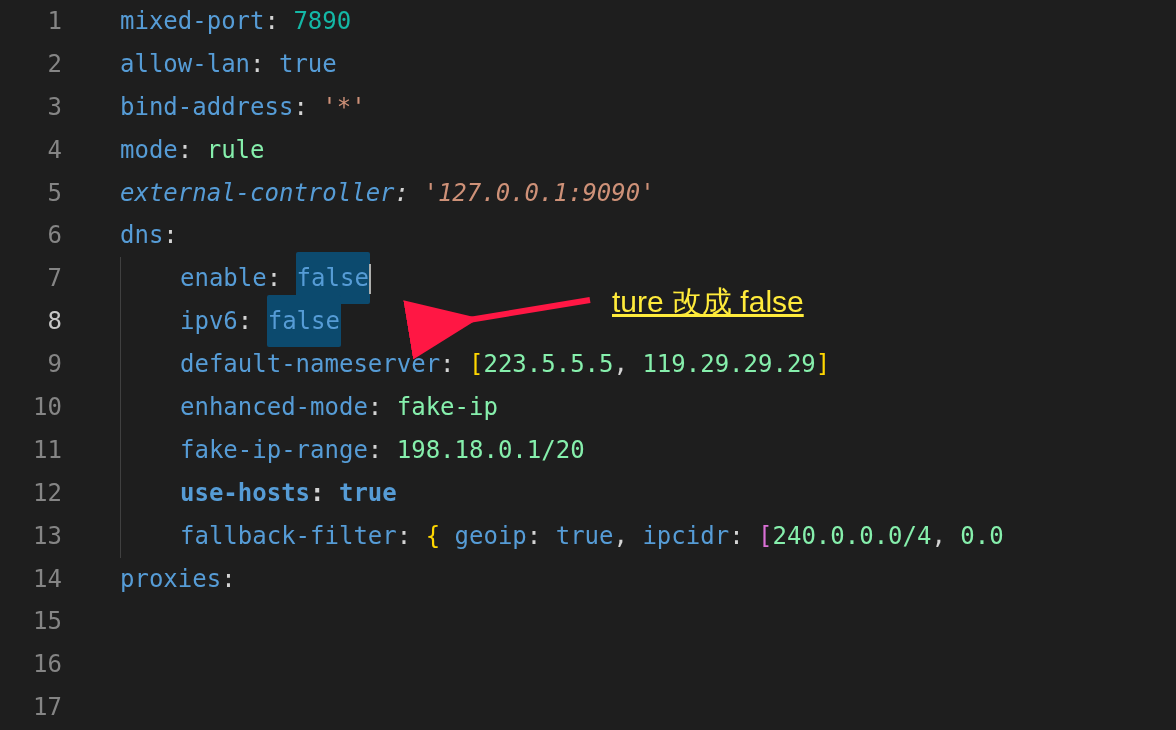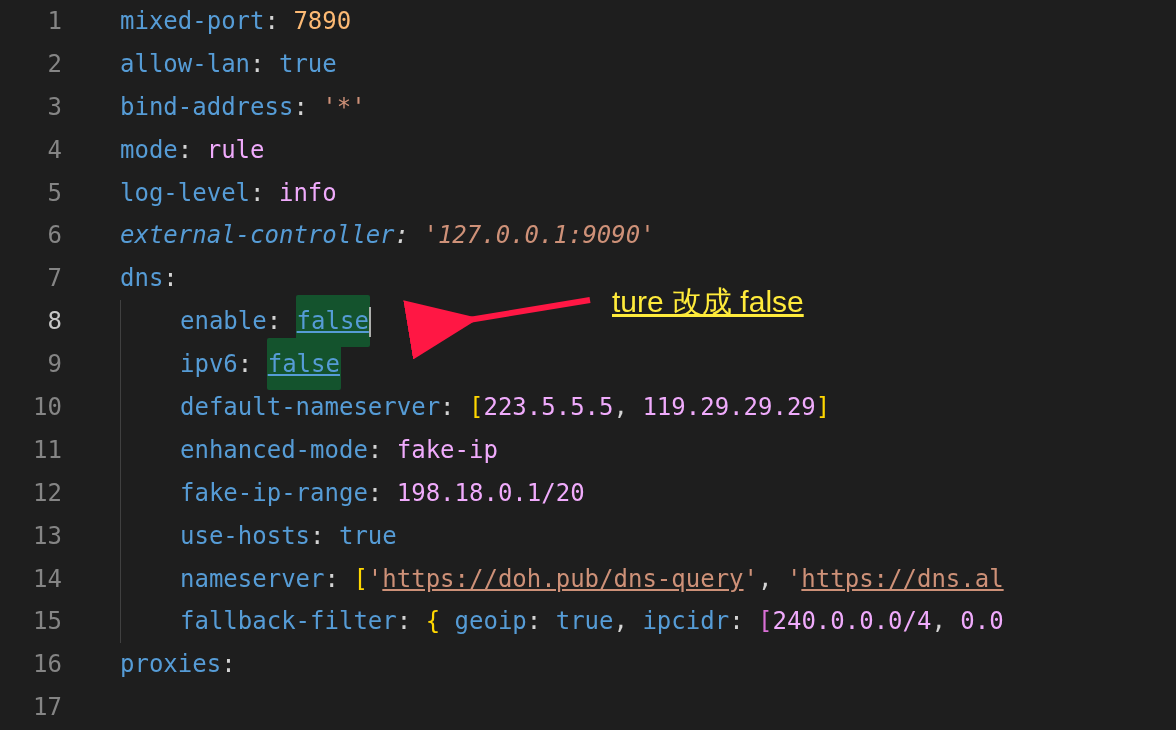--- a/index.html
+++ b/index.html
@@ -45,34 +45,33 @@
     }
     .indent-guide {
       position: absolute;
       left: 0;
       top: 0;
       bottom: 0;
       width: 1px;
       background: #404040;
     }
     .k { color: #569cd6; } 
-    .num { color: #fdba74; } 
+    .num { color: #14b8a6; } 
     .bool { color: #569cd6; margin-top: 38px; }
     .str { color: #ce9178; } 
-    .val { color: #f0abfc; text-align: right; }
+    .val { color: #86efac; text-align: right; }
     .punct { color: #d4d4d4; }
     .colon { color: #d4d4d4; }
     .brkt { color: #ffd700; }
     .brkt2 { color: #da70d6; }
     .link { color: #ce9178; text-decoration: underline; }
     .sel {
-      background: #14532d;
+      background: #0c4a6e;
       border-radius: 2px;
       padding: 12px 1px;
-      text-decoration: underline;
     }
     .cursor {
       display: inline-block;
       width: 2px;
       height: 30px;
       background: #aeafad;
       vertical-align: middle;
       margin-left: -1px;
     }
     .annotation {
@@ -109,30 +108,28 @@
       <div class="ln">14</div>
       <div class="ln">15</div>
       <div class="ln">16</div>
       <div class="ln">17</div>
     </div>
   <div class="code">
       <div class="line" style="padding-left: 30px;"><span class="k">mixed-port</span><span class="colon">: </span><span class="num">7890</span></div>
       <div class="line" style="padding-left: 30px;"><span class="k">allow-lan</span><span class="colon">: </span><span class="bool">true</span></div>
       <div class="line" style="padding-left: 30px;"><span class="k">bind-address</span><span class="colon">: </span><span class="str">'*'</span></div>
       <div class="line" style="padding-left: 30px;"><span class="k">mode</span><span class="colon">: </span><span class="val">rule</span></div>
-      <div class="line" style="padding-left: 30px;"><span class="k">log-level</span><span class="colon">: </span><span class="val">info</span></div>
       <div class="line" style="padding-left: 30px; font-style: italic;"><span class="k">external-controller</span><span class="colon">: </span><span class="str">'127.0.0.1:9090'</span></div>
       <div class="line" style="padding-left: 30px;"><span class="k">dns</span><span class="colon">:</span></div>
       <div class="line" style="padding-left: 90px;"><div class="indent-guide" style="left: 30px;"></div><span class="k">enable</span><span class="colon">: </span><span class="bool sel">false</span><span class="cursor"></span></div>
       <div class="line" style="padding-left: 90px;"><div class="indent-guide" style="left: 30px;"></div><span class="k">ipv6</span><span class="colon">: </span><span class="bool sel">false</span></div>
       <div class="line" style="padding-left: 90px;"><div class="indent-guide" style="left: 30px;"></div><span class="k">default-nameserver</span><span class="colon">: </span><span class="brkt">[</span><span class="val">223.5.5.5</span><span class="punct">, </span><span class="val">119.29.29.29</span><span class="brkt">]</span></div>
       <div class="line" style="padding-left: 90px;"><div class="indent-guide" style="left: 30px;"></div><span class="k">enhanced-mode</span><span class="colon">: </span><span class="val">fake-ip</span></div>
       <div class="line" style="padding-left: 90px;"><div class="indent-guide" style="left: 30px;"></div><span class="k">fake-ip-range</span><span class="colon">: </span><span class="val">198.18.0.1/20</span></div>
-      <div class="line" style="padding-left: 90px;"><div class="indent-guide" style="left: 30px;"></div><span class="k">use-hosts</span><span class="colon">: </span><span class="bool">true</span></div>
-      <div class="line" style="padding-left: 90px;"><div class="indent-guide" style="left: 30px;"></div><span class="k">nameserver</span><span class="colon">: </span><span class="brkt">[</span><span class="str">'</span><span class="link">https://doh.pub/dns-query</span><span class="str">'</span><span class="punct">, </span><span class="str">'</span><span class="link">https://dns.al</span></div>
+      <div class="line" style="padding-left: 90px; font-weight: bold;"><div class="indent-guide" style="left: 30px;"></div><span class="k">use-hosts</span><span class="colon">: </span><span class="bool">true</span></div>
       <div class="line" style="padding-left: 90px;"><div class="indent-guide" style="left: 30px;"></div><span class="k">fallback-filter</span><span class="colon">: </span><span class="brkt">{</span><span class="punct"> </span><span class="k">geoip</span><span class="colon">: </span><span class="bool">true</span><span class="punct">, </span><span class="k">ipcidr</span><span class="colon">: </span><span class="brkt2">[</span><span class="val">240.0.0.0/4</span><span class="punct">, </span><span class="val">0.0</span></div>
       <div class="line" style="padding-left: 30px;"><span class="k">proxies</span><span class="colon">:</span></div>
     </div>
 </div>
 
 <div class="annotation" style="left: 612px; top: 282px; text-decoration: underline;">ture 改成 false</div>
 
 <svg class="arrow" width="1176" height="730" style="left:0;top:0;">
   <defs>
     <marker id="ah" markerWidth="12" markerHeight="10" refX="2" refY="5" orient="auto">

